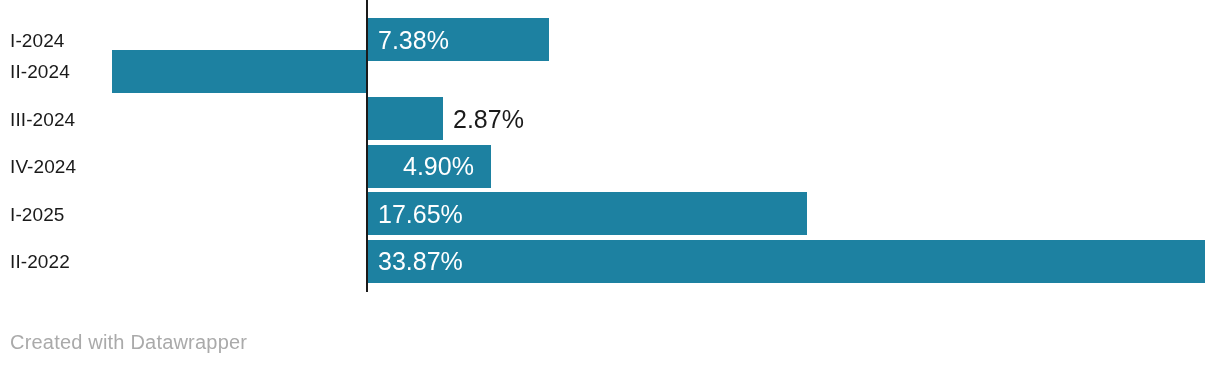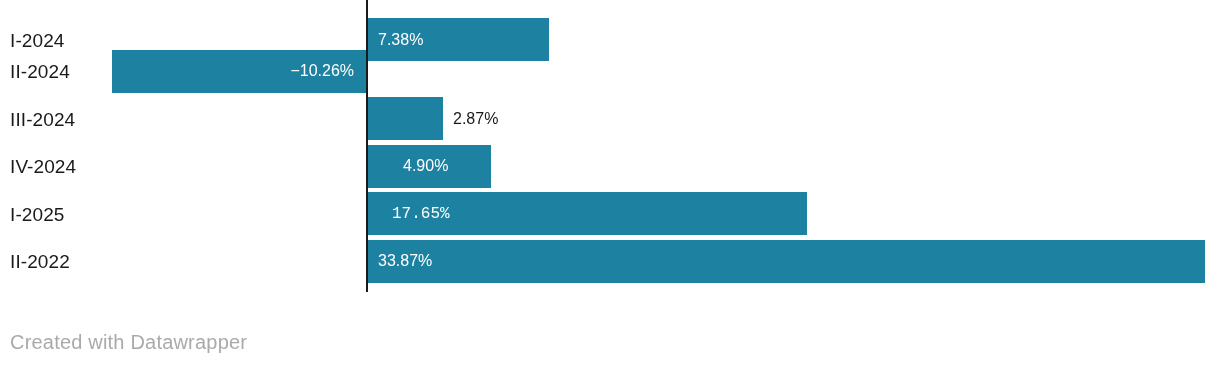--- a/index.html
+++ b/index.html
@@ -53,21 +53,21 @@
     position: absolute;
     top: 2px;
     height: 43px;
     background: #1d81a1;
   }
 
   .value-label {
     position: absolute;
     top: 50%;
     transform: translateY(-50%);
-    font-size: 16px;
+    font-size: 25px;
     line-height: 1;
     white-space: nowrap;
   }
   .value-label.inside-pos {
     color: #ffffff;
   }
   .value-label.inside-neg {
     color: #ffffff;
   }
   .value-label.outside-pos {
@@ -104,39 +104,38 @@
 
     <div class="bar-row" style="top:16px;padding-left:28px;">
       <div class="cat-label">I-2024</div>
       <div class="bar" style="left:366px; width:183px;"></div>
       <div class="value-label inside-pos" style="left:378px;">7.38%</div>
     </div>
 
     <div class="bar-row" style="top:47.5px;">
       <div class="cat-label">II-2024</div>
       <div class="bar" style="left:112px; width:254px;"></div>
-      <div class="value-label inside-neg" style="left:112px; width:242px; text-align:right;">−10.26%</div>
     </div>
 
     <div class="bar-row" style="top:95px;padding-left:29px;">
       <div class="cat-label">III-2024</div>
       <div class="bar" style="left:366px; width:77px;"></div>
       <div class="value-label outside-pos" style="left:453px;">2.87%</div>
     </div>
 
     <div class="bar-row" style="top:142.5px;">
       <div class="cat-label">IV-2024</div>
       <div class="bar" style="left:366px; width:125px;"></div>
       <div class="value-label inside-pos" style="left:378px;margin-left:25px;">4.90%</div>
     </div>
 
     <div class="bar-row" style="top:190px;">
       <div class="cat-label">I-2025</div>
       <div class="bar" style="left:366px; width:441px;"></div>
-      <div class="value-label inside-pos" style="left:392px;font-family:Liberation Mono, monospace;">17.65%</div>
+      <div class="value-label inside-pos" style="left:378px;">17.65%</div>
     </div>
 
     <div class="bar-row" style="top:237.5px;">
       <div class="cat-label">II-2022</div>
       <div class="bar" style="left:366px; width:839px;"></div>
       <div class="value-label inside-pos" style="left:378px;">33.87%</div>
     </div>
 
     <div id="zero-line"></div>
   </div>

